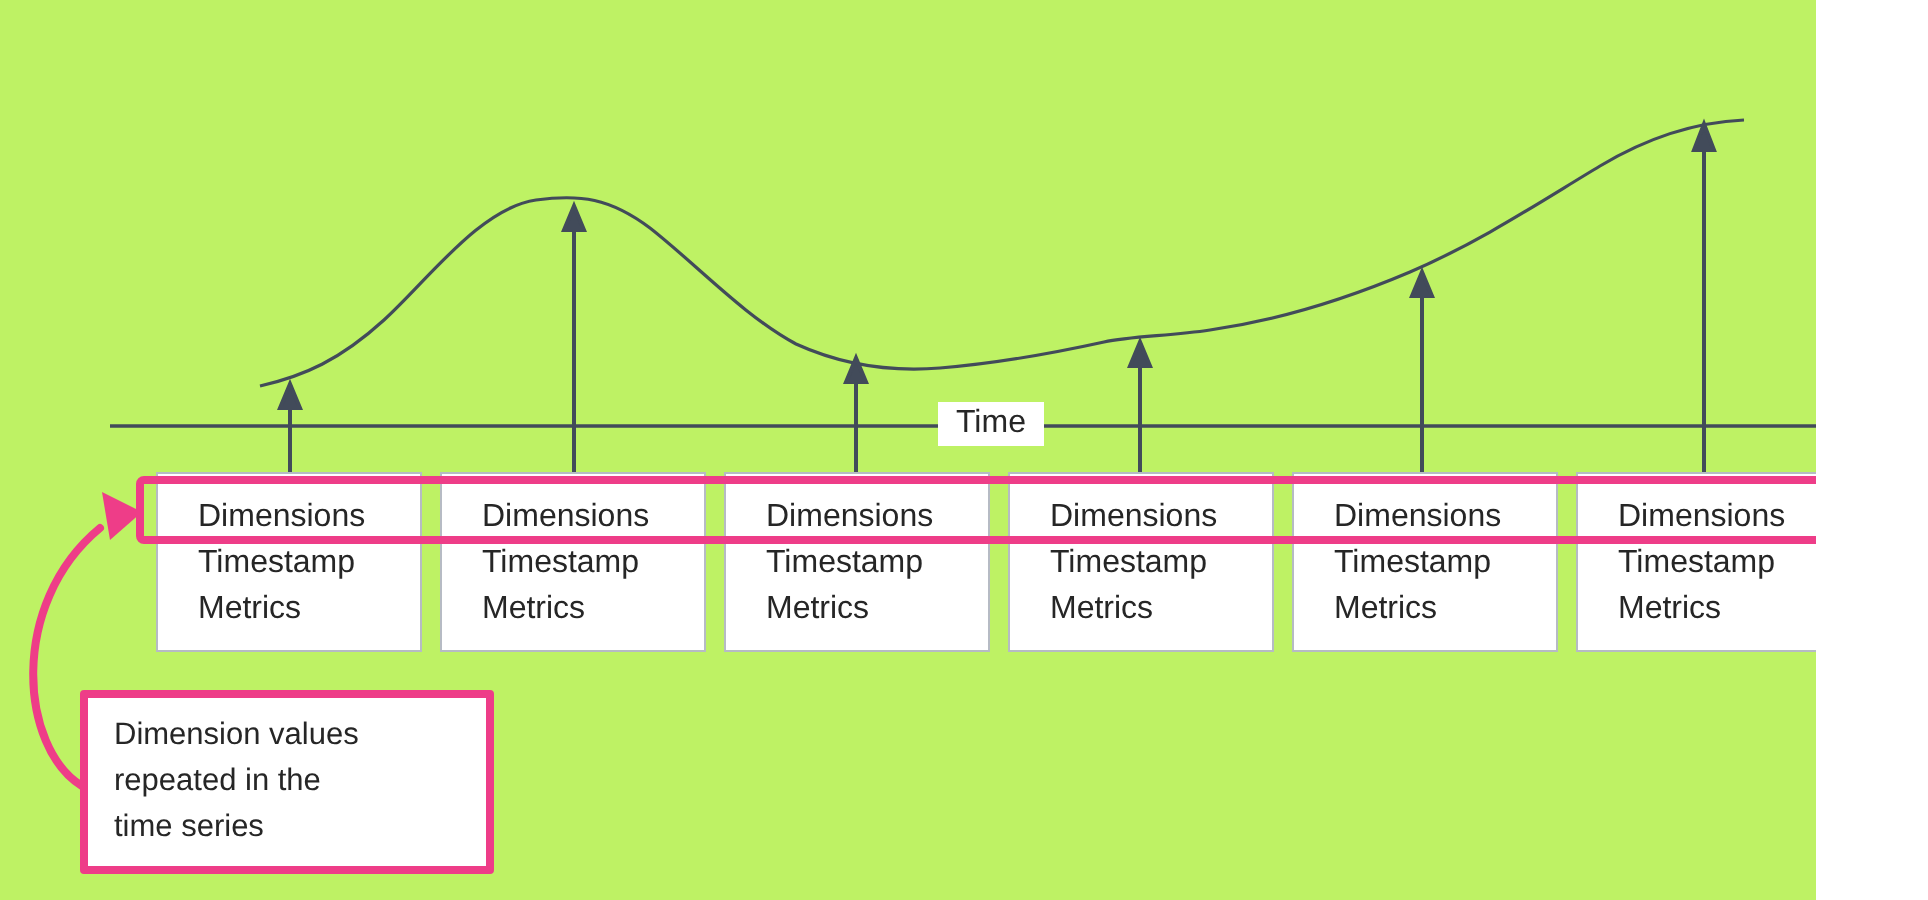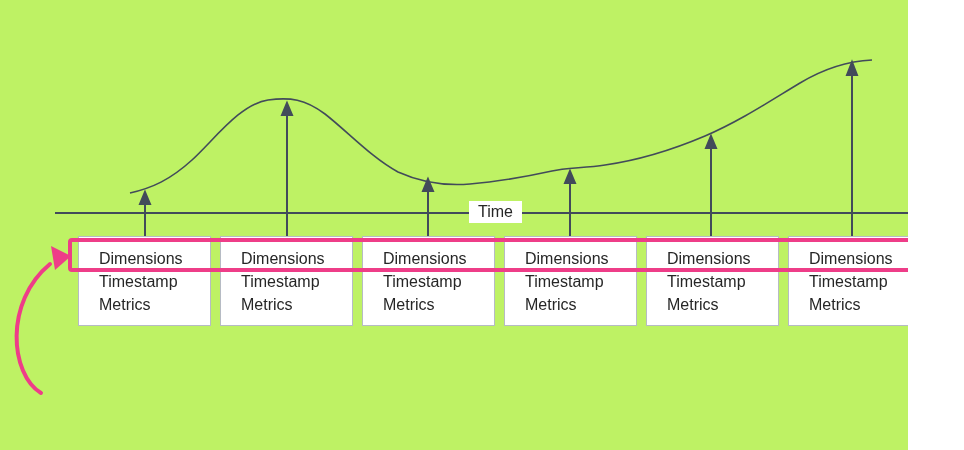--- a/index.html
+++ b/index.html
@@ -157,14 +157,19 @@
     <span>Metrics</span>
   </div>
   <div class="record r5">
     <span>Dimensions</span>
     <span>Timestamp</span>
     <span>Metrics</span>
   </div>
 
   <div class="dim-highlight"></div>
 
+  <div class="callout">
+    <span>Dimension values</span>
+    <span>repeated in the</span>
+    <span>time series</span>
+  </div>
 
 </div>
 
 </body></html>

